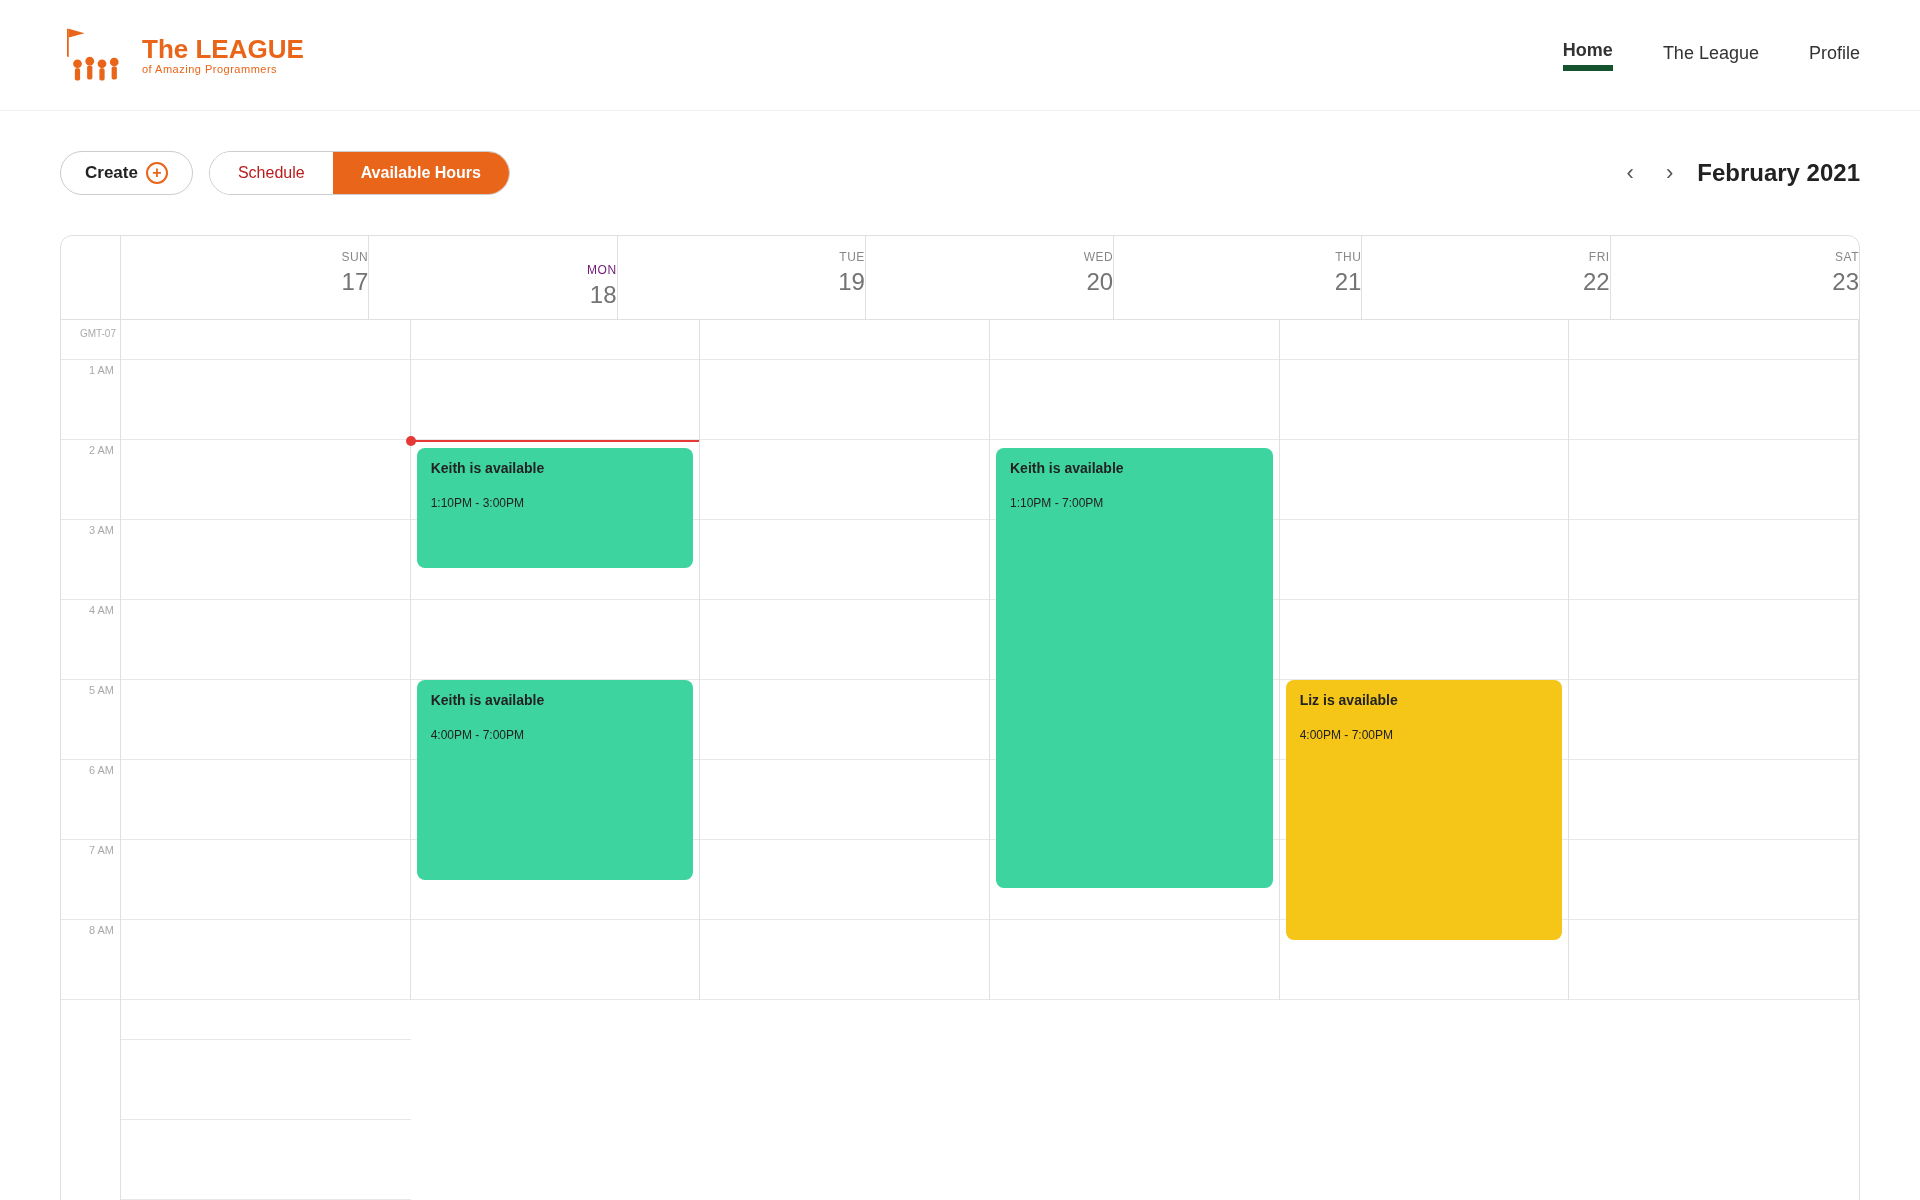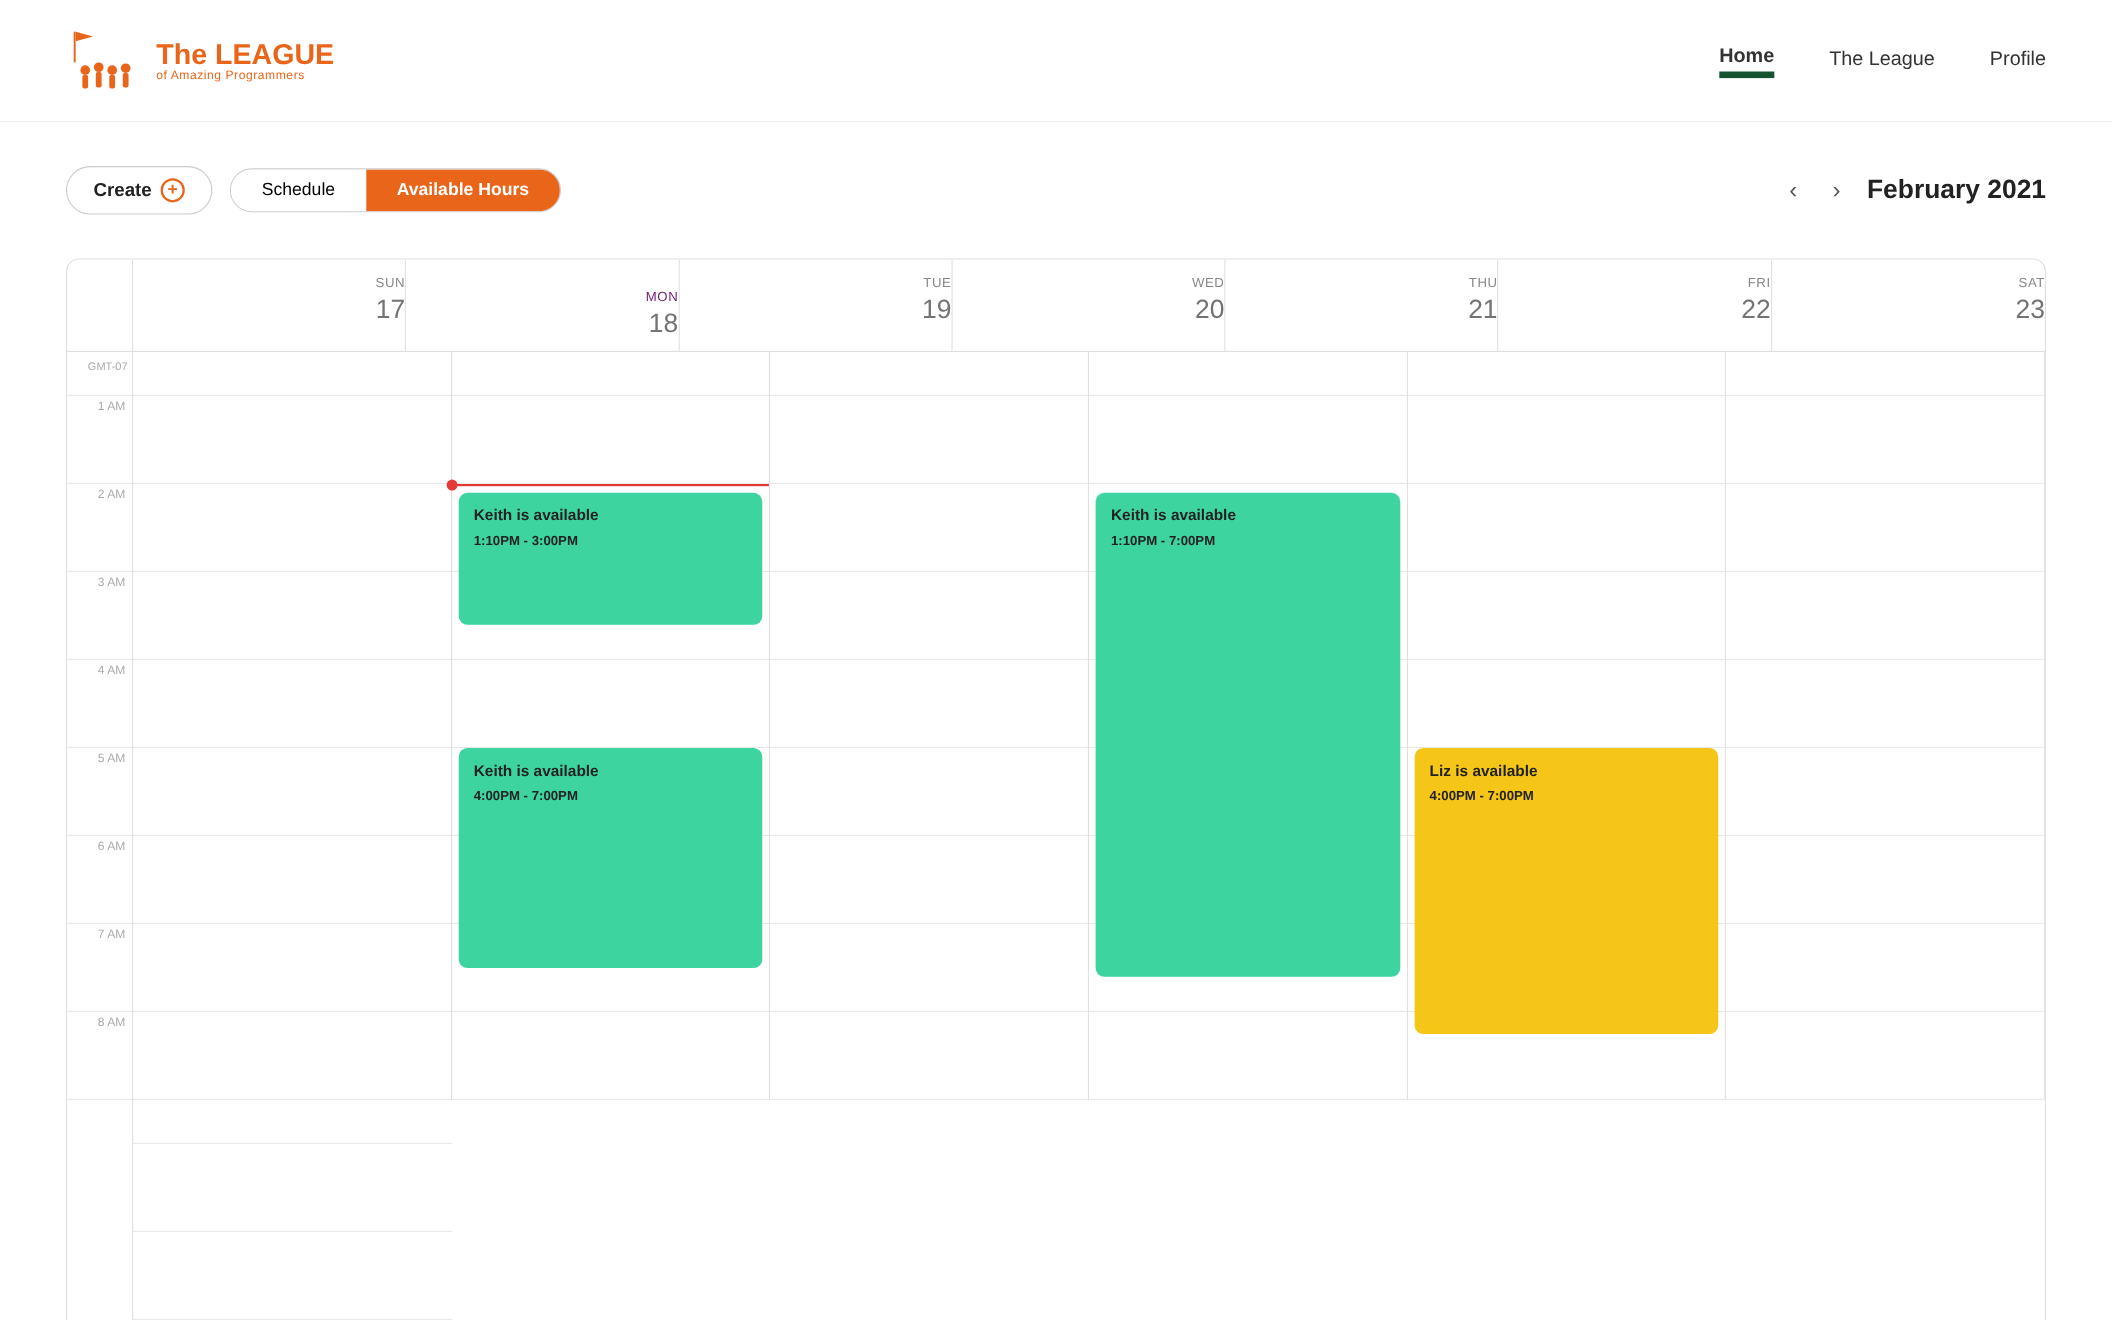--- a/index.html
+++ b/index.html
@@ -56,21 +56,20 @@
     }
 
     
     .main {
       padding: 40px 60px;
     }
 
     
     .toolbar {
       display: flex;
-      align-items: center;
       gap: 16px;
       margin-bottom: 40px;
     }
     .create-btn {
       display: flex;
       align-items: center;
       gap: 8px;
       padding: 10px 24px;
       border: 1.5px solid #ccc;
       border-radius: 50px;
@@ -97,21 +96,21 @@
       border: 1.5px solid #ccc;
       border-radius: 50px;
       overflow: hidden;
     }
     .tab-btn {
       padding: 10px 28px;
       font-size: 16px;
       cursor: pointer;
       border: none;
       background: #fff;
-      color: #000000;
+      color: #b91c1c;
     }
     .tab-btn.active {
       background: #e8651a;
       color: #fff;
       font-weight: 600;
     }
 
     .nav-controls {
       display: flex;
       align-items: center;
@@ -209,22 +208,22 @@
     .event-block {
       position: absolute;
       border-radius: 8px;
       padding: 12px 14px;
       font-size: 14px;
       font-weight: 600;
       color: #222;
     }
     .event-time {
       font-size: 12px;
-      font-weight: 700;
-      margin-top: 8px;
+      font-weight: 400;
+      margin-top: 20px;
     }
 
     
     .time-indicator {
       position: absolute;
       left: 0;
       right: 0;
       height: 2px;
       background: #e53935;
       z-index: 10;

